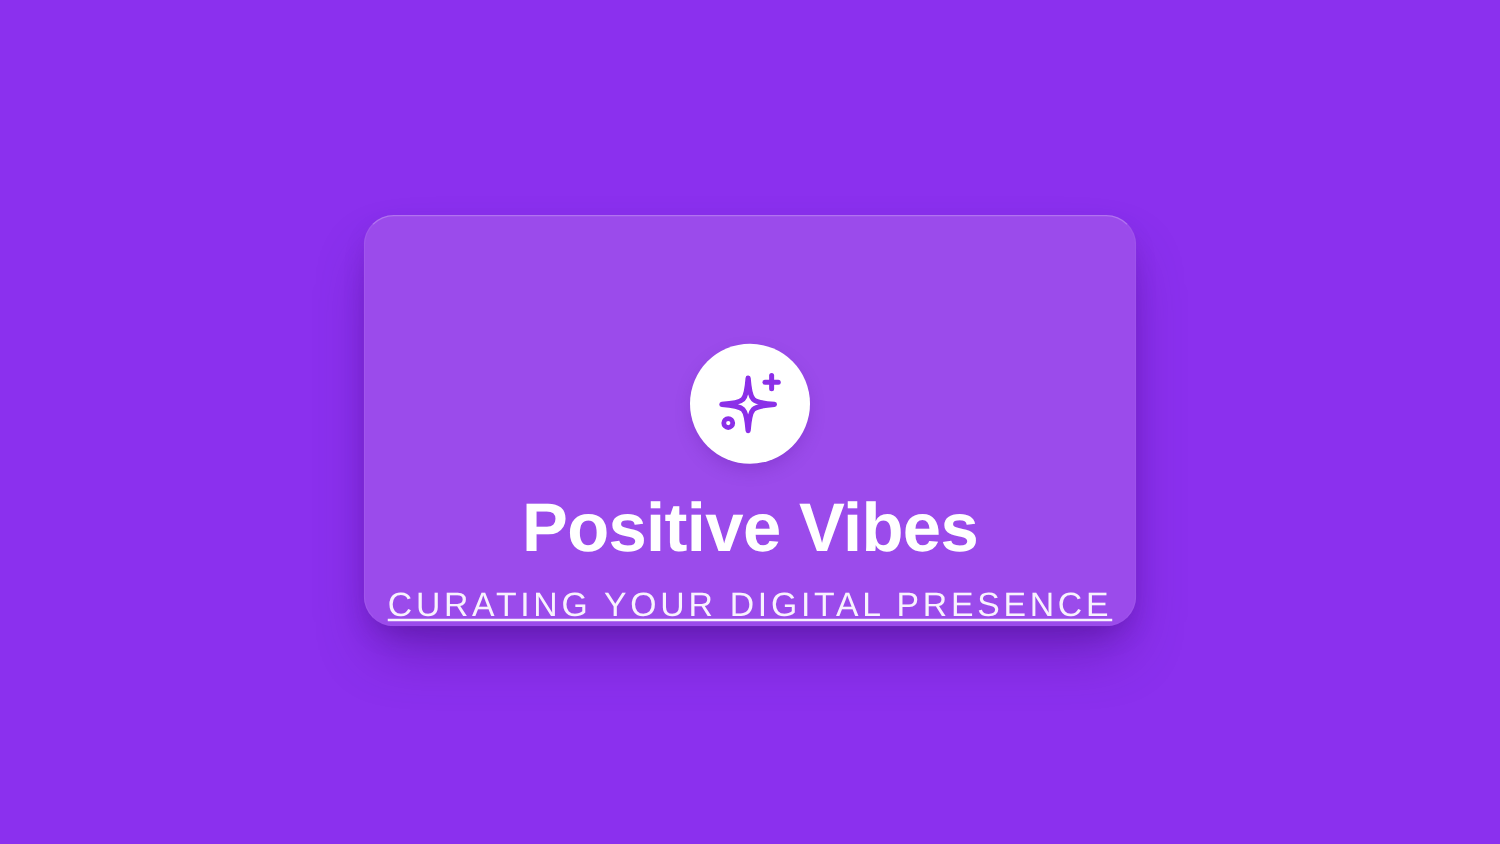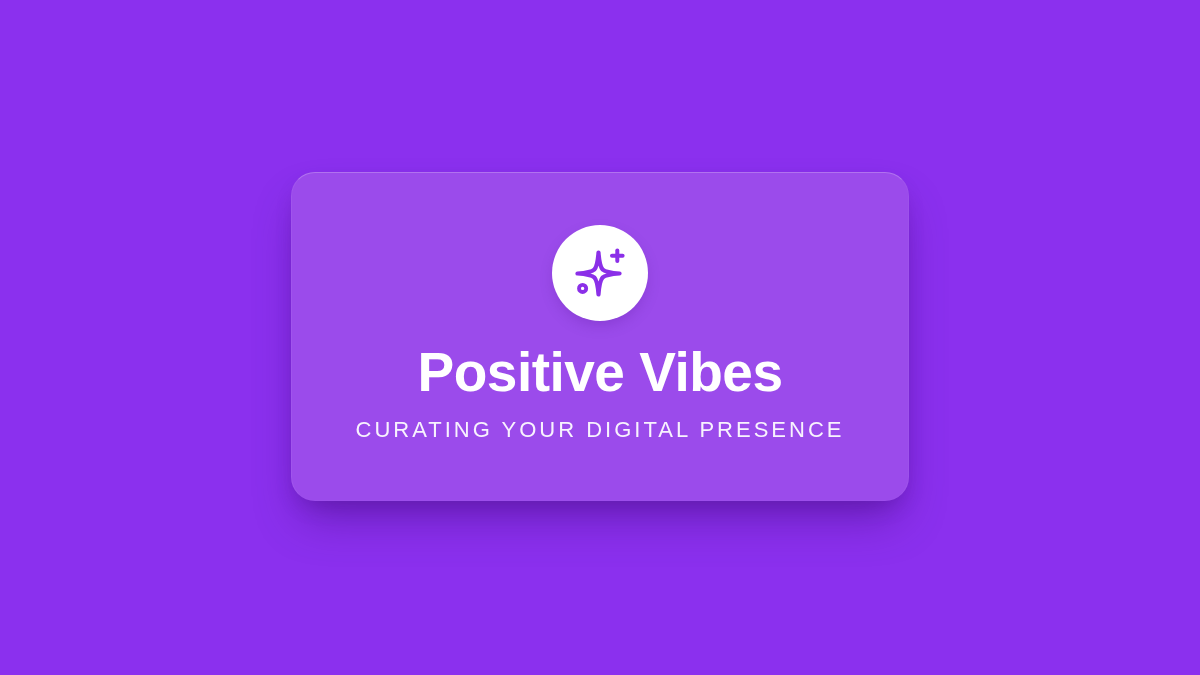--- a/index.html
+++ b/index.html
@@ -38,20 +38,21 @@
     border-top: 1px solid rgba(255, 255, 255, 0.22);
     border-left: 1px solid rgba(255, 255, 255, 0.06);
     border-right: 1px solid rgba(255, 255, 255, 0.04);
     border-bottom: 1px solid rgba(255, 255, 255, 0.02);
     box-shadow:
       0 26px 46px -10px rgba(60, 8, 115, 0.42),
       0 10px 22px -8px rgba(60, 8, 115, 0.30);
     display: flex;
     flex-direction: column;
     align-items: center;
+    justify-content: flex-end;
   }
 
   
   #icon-badge {
     margin-top: 52px;
     width: 96px;
     height: 96px;
     border-radius: 50%;
     background: #ffffff;
     display: flex;
@@ -73,30 +74,31 @@
     font-size: 55px;
     line-height: 1.06;
     font-weight: bold;
     color: #ffffff;
     letter-spacing: -0.5px;
     text-align: center;
     white-space: nowrap;
   }
 
   #subtitle {
-    margin: 12px;
+    margin: 0;
     padding: 0;
     margin-top: 16px;
-    font-size: 22px;
+    font-size: 27px;
     line-height: 1.2;
     font-weight: 300;
     color: rgba(255, 255, 255, 0.93);
     letter-spacing: 3.0px;
     text-align: center;
     white-space: nowrap;
+    text-decoration: underline;
   }
 </style>
 </head>
 <body>
 
 <div id="stage">
 
   <div id="card">
 
     <div id="icon-badge">

